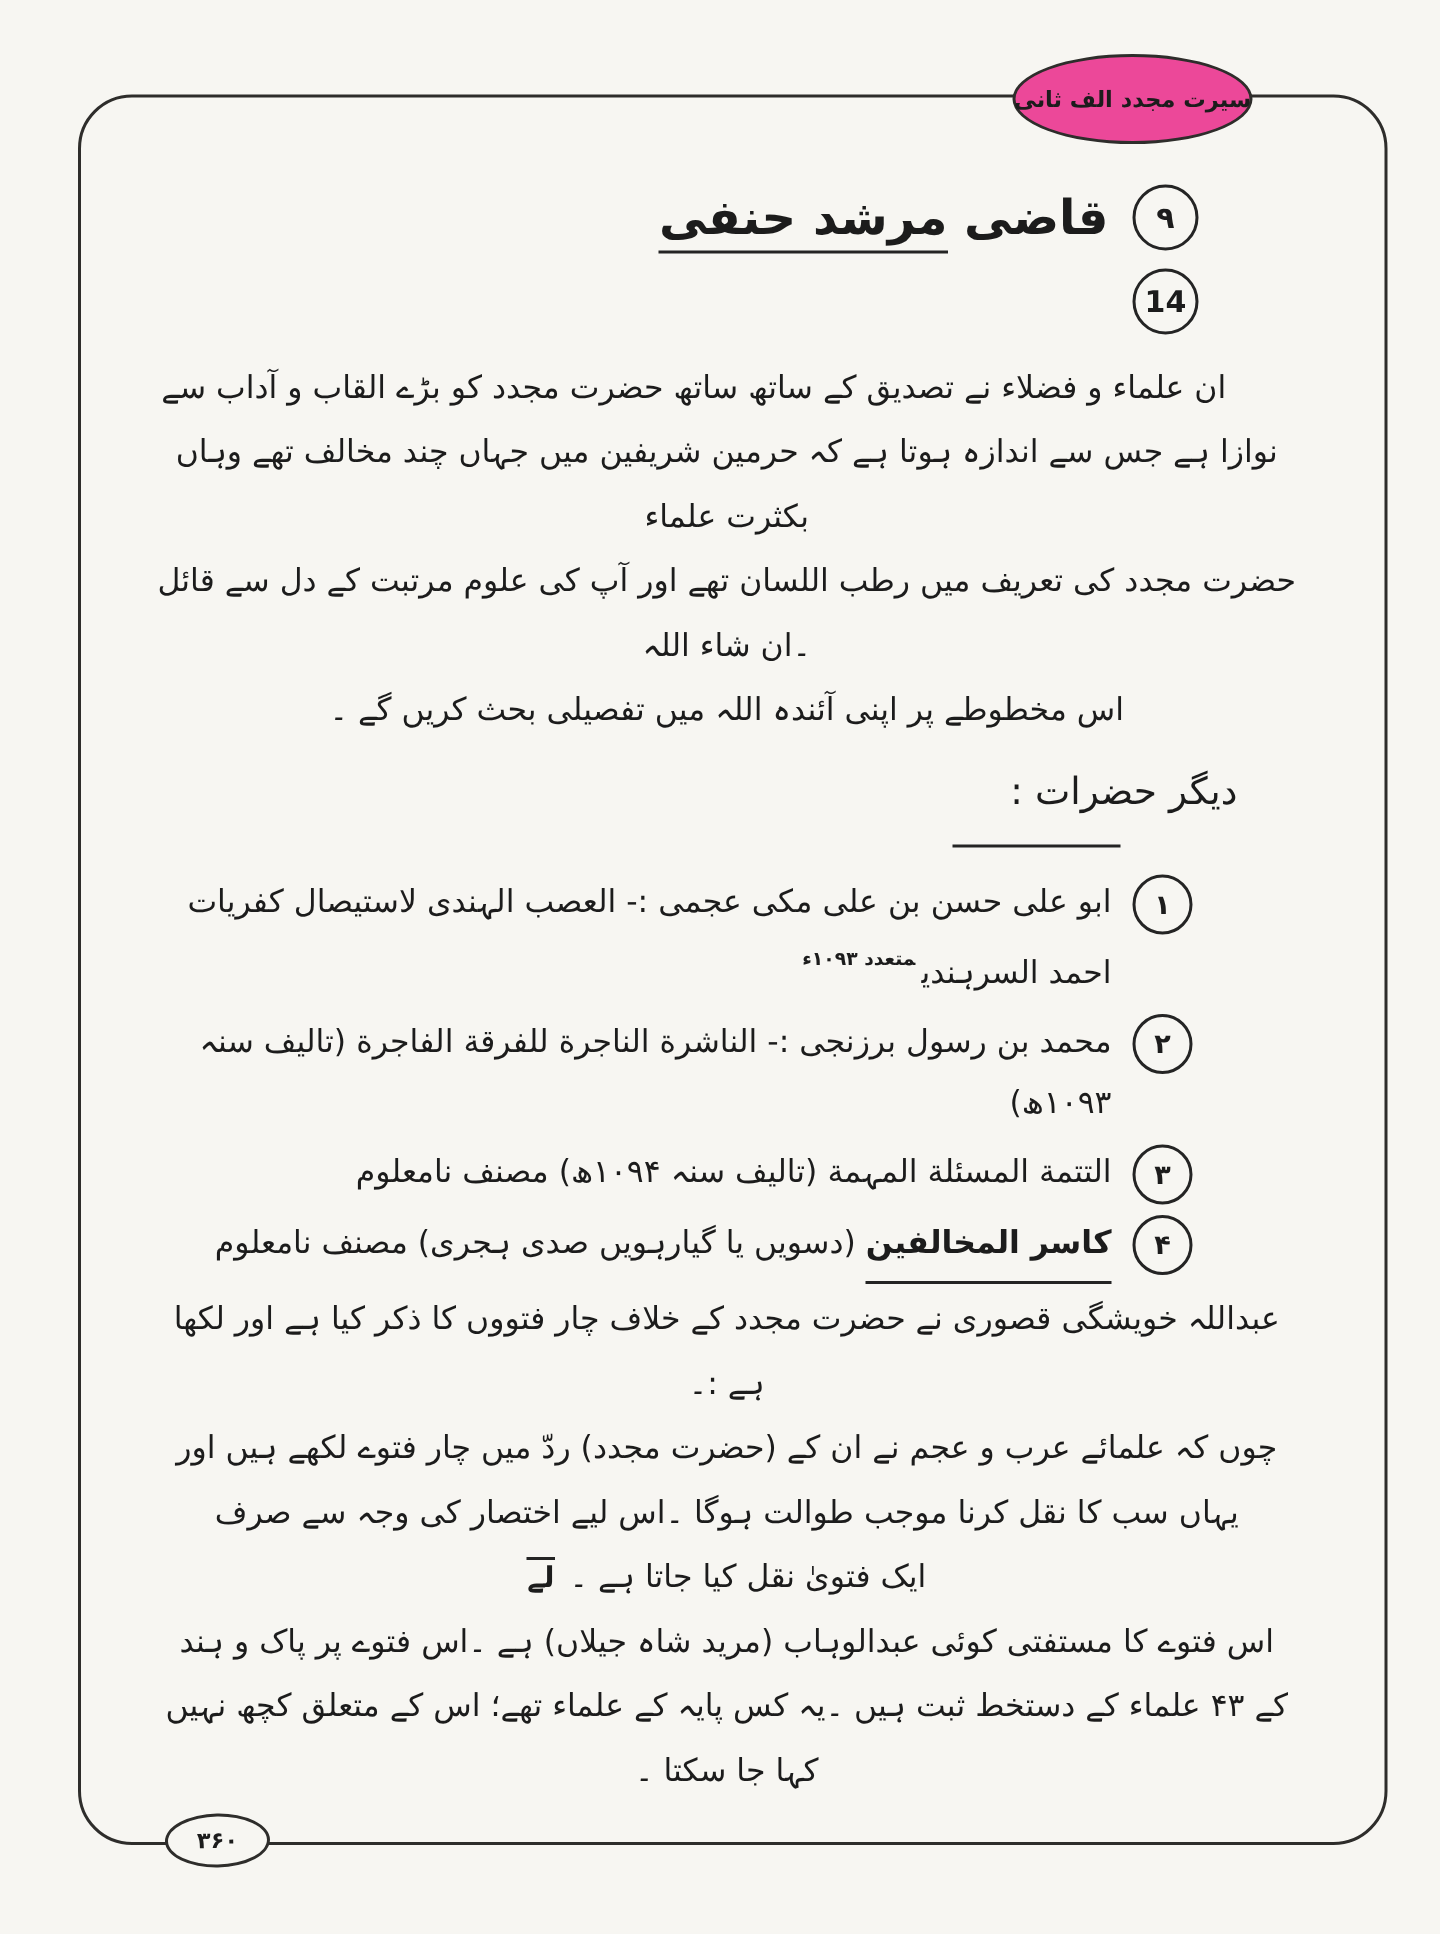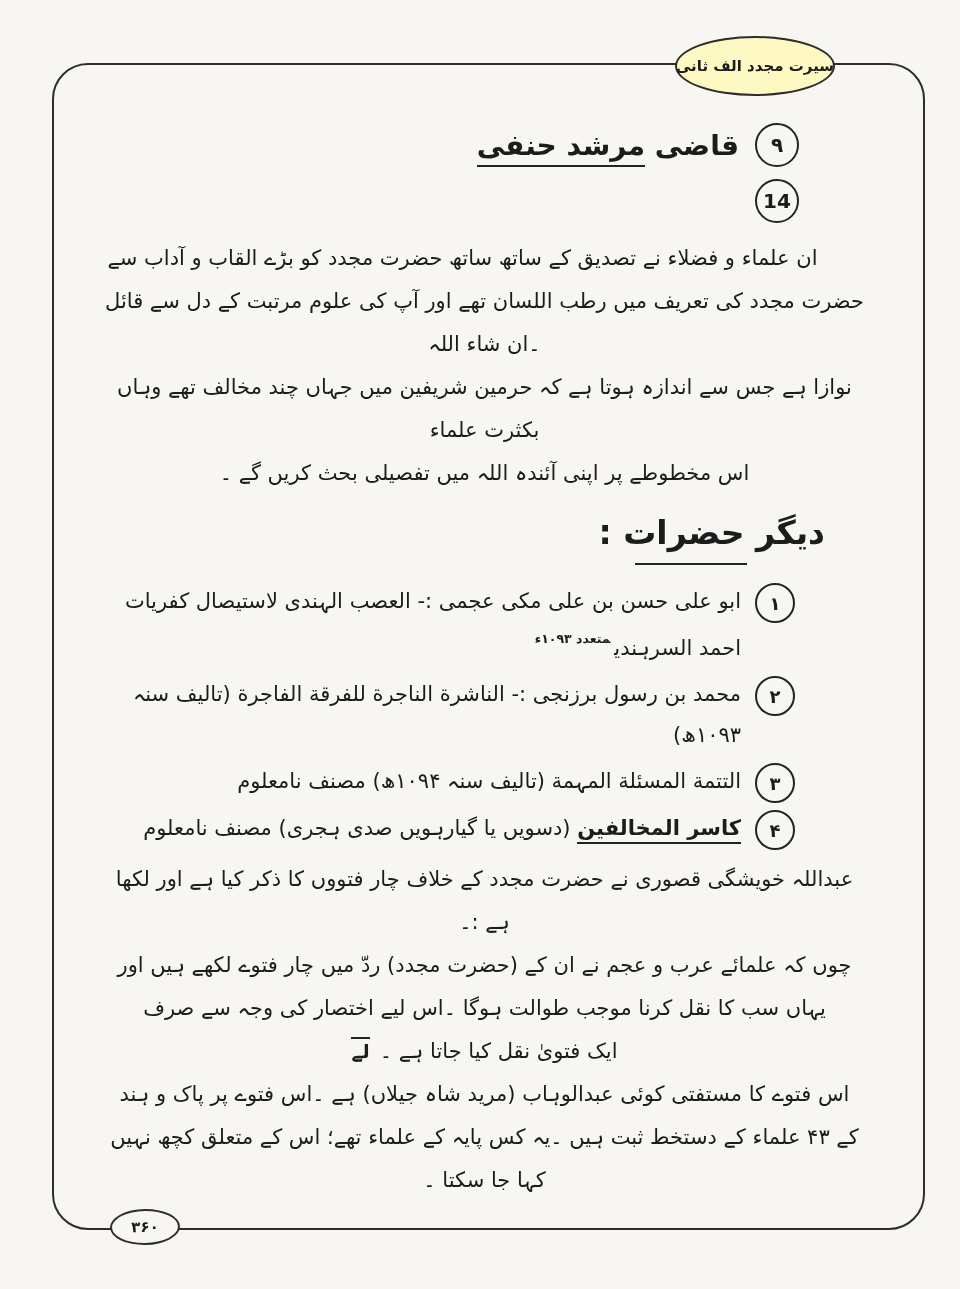--- a/index.html
+++ b/index.html
@@ -9,21 +9,21 @@
     font-family:"DejaVu Sans",sans-serif;
     color:#1c1c1c;direction:rtl;
   }
   .frame{
     position:absolute;left:52px;top:63px;width:869px;height:1163px;
     border:2.5px solid #2e2d2b;border-radius:36px;
   }
   
   .cartouche{
     position:absolute;right:88px;top:-29px;width:156px;height:56px;
-    background:#fef9c3;border:2.3px solid #2e2d2b;border-radius:50%;
+    background:#ec4899;border:2.3px solid #2e2d2b;border-radius:50%;
     display:flex;align-items:center;justify-content:center;
     font-size:15px;font-weight:bold;white-space:nowrap;
   }
   
   .page-oval{
     position:absolute;left:56px;bottom:-17px;width:66px;height:32px;
     background:#f7f6f2;border:2.3px solid #2e2d2b;border-radius:50%;
     display:flex;align-items:center;justify-content:center;
     font-size:15px;font-weight:bold;
     transform:rotate(-1deg);
@@ -31,34 +31,34 @@
   .content{
     position:absolute;top:0;right:0;left:0;bottom:0;
     padding:58px 58px 0 50px;
   }
   .num-circle{
     flex:0 0 auto;width:40px;height:40px;border:2.2px solid #242424;border-radius:50%;
     display:flex;align-items:center;justify-content:center;
     font-size:20px;font-weight:bold;background:transparent;
   }
   .scholar-row{display:flex;align-items:center;gap:16px;margin:0 66px 12px 0;}
-  .scholar-name{font-size:28px;font-weight:bold;letter-spacing:.5px;}
+  .scholar-name{font-size:32px;font-weight:bold;letter-spacing:.5px;}
   .u{border-bottom:2.2px solid #242424;padding-bottom:3px;}
   .para p{margin:0;font-size:21px;line-height:43px;text-align:center;}
   .para{margin-top:14px;}
   .ind1{padding-right:44px;}
   .center-line{text-align:center !important;}
   .sec-head-wrap{position:relative;margin:18px 40px 6px 0;text-align:right;height:62px;}
-  .sec-head{font-size:33px;font-weight:bold;letter-spacing:1px;margin-left:44px;}
+  .sec-head{font-size:25px;font-weight:normal;letter-spacing:1px;margin-left:44px;}
   .sec-underbar{position:absolute;top:50px;right:78px;width:112px;height:2.4px;background:#242424;}
   .book-row{display:flex;align-items:flex-start;gap:14px;margin:0 70px 5px 0;
     font-size:21px;line-height:41px;}
   .book-row .num-circle{width:36px;height:36px;font-size:18px;margin-top:2px;}
   .book-text{text-align:right;}
-  .b-title{border-bottom:2.2px solid #242424;padding-bottom:2px;font-weight:bold;}
+  .b-title{border-bottom:2.2px solid #242424;padding-bottom:14px;font-weight:bold;}
   sup.note{font-size:12.5px;font-weight:bold;position:relative;top:-4px;margin-right:4px;}
   .q-ind{margin-right:80px;}
   .q-ind2{margin-right:110px;}
   .q-ind3{margin-right:130px;}
   .fn-mark{
     display:inline-block;font-size:19px;font-weight:bold;
     border-top:2px solid #242424;padding-top:1px;margin-right:10px;line-height:22px;
   }
 </style>
 </head>
@@ -84,22 +84,22 @@
           <span class="u">مرشد حنفی</span>
         </span>
       </div>
       <div class="scholar-row">
         <span class="num-circle">14</span>
       </div>
     </div>
 
     <div class="para">
       <p class="ind1">ان علماء و فضلاء نے تصدیق کے ساتھ ساتھ حضرت مجدد کو بڑے القاب و آداب سے</p>
+      <p>نوازا ہے جس سے اندازہ ہوتا ہے کہ حرمین شریفین میں جہاں چند مخالف تھے وہاں بکثرت علماء</p>
       <p>حضرت مجدد کی تعریف میں رطب اللسان تھے اور آپ کی علوم مرتبت کے دل سے قائل ۔ان شاء اللہ</p>
-      <p>نوازا ہے جس سے اندازہ ہوتا ہے کہ حرمین شریفین میں جہاں چند مخالف تھے وہاں بکثرت علماء</p>
       <p class="center-line">اس مخطوطے پر اپنی آئندہ اللہ میں تفصیلی بحث کریں گے ۔</p>
     </div>
 
     <div class="sec-head-wrap">
       <span class="sec-head">دیگر حضرات :</span>
       <span class="sec-underbar"></span>
     </div>
 
 
     <div style="margin-top:4px;">

